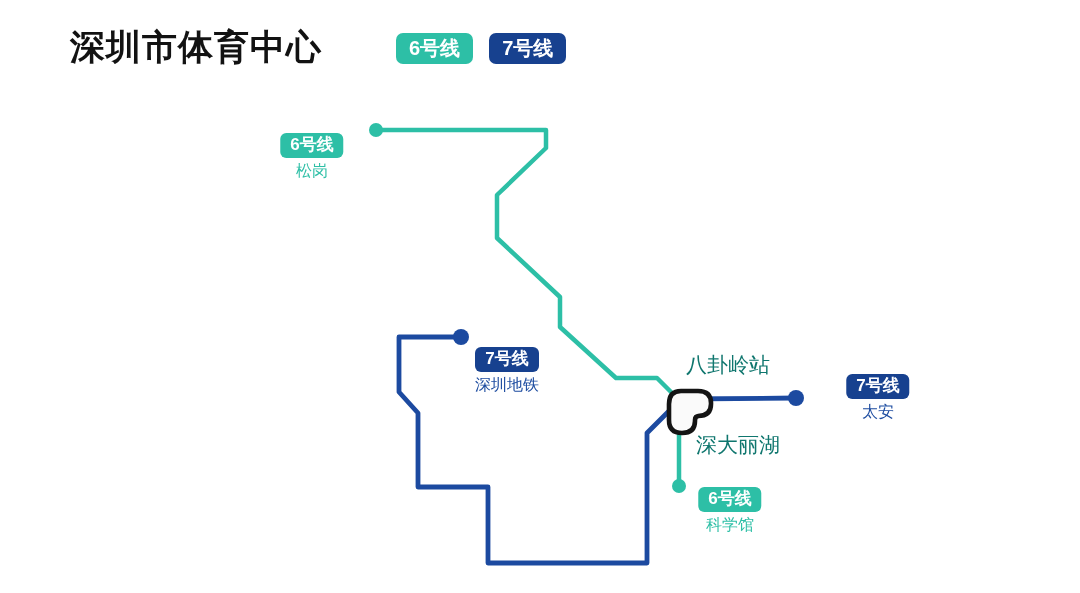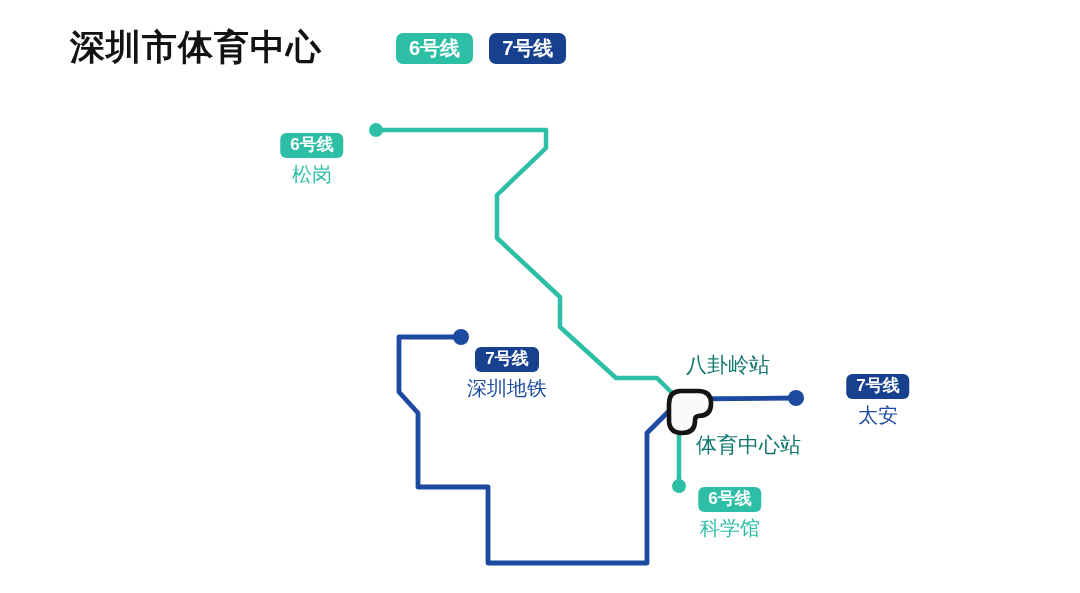--- a/index.html
+++ b/index.html
@@ -15,21 +15,21 @@
     padding:3px 13px 4px;font-size:20px;line-height:24px;}
   .badge.teal{background:var(--line6,#2dbfa6);}
   .badge.blue{background:var(--badge7,#17418f);}
 
   .station-group{position:absolute;display:flex;flex-direction:column;align-items:center;
     transform:translateX(-50%);gap:3px;}
   .station-badge{display:inline-block;color:#fff;font-weight:700;font-size:17px;
     line-height:20px;padding:2px 10px 3px;border-radius:6px;}
   .station-badge.teal{background:var(--line6,#2dbfa6);}
   .station-badge.blue{background:var(--badge7,#17418f);}
-  .station-name{font-size:20px;font-weight:500;}
+  .station-name{font-size:16px;font-weight:500;}
   .station-name.teal{color:var(--line6,#2dbfa6);}
   .station-name.blue{color:var(--text7,#1d4ca0);}
 
   .black-label{position:absolute;font-size:21px;font-weight:500;color:#0f766e;white-space:nowrap;}
 
   .logo{position:absolute;left:899px;top:526px;display:flex;align-items:center;gap:8px;}
   .logo-texts{display:flex;flex-direction:column;justify-content:center;}
   .logo-cn{font-size:20px;font-weight:700;color:#54565a;letter-spacing:3px;line-height:24px;}
   .logo-en{font-size:9.5px;font-weight:700;color:#7d7e82;letter-spacing:1.6px;margin-top:2px;}
 </style>
@@ -79,16 +79,16 @@
     <span class="station-badge blue">7号线</span>
     <span class="station-name blue">太安</span>
   </div>
 
   <div class="station-group" style="left:706px;top:487px;">
     <span class="station-badge teal">6号线</span>
     <span class="station-name teal">科学馆</span>
   </div>
 
   <div class="black-label" style="left:662px;top:351px;">八卦岭站</div>
-  <div class="black-label" style="left:672px;top:431px;">体育中心站</div>
+  <div class="black-label" style="left:672px;top:431px;">深大丽湖</div>
 
 
 </div>
 
 </body></html>

